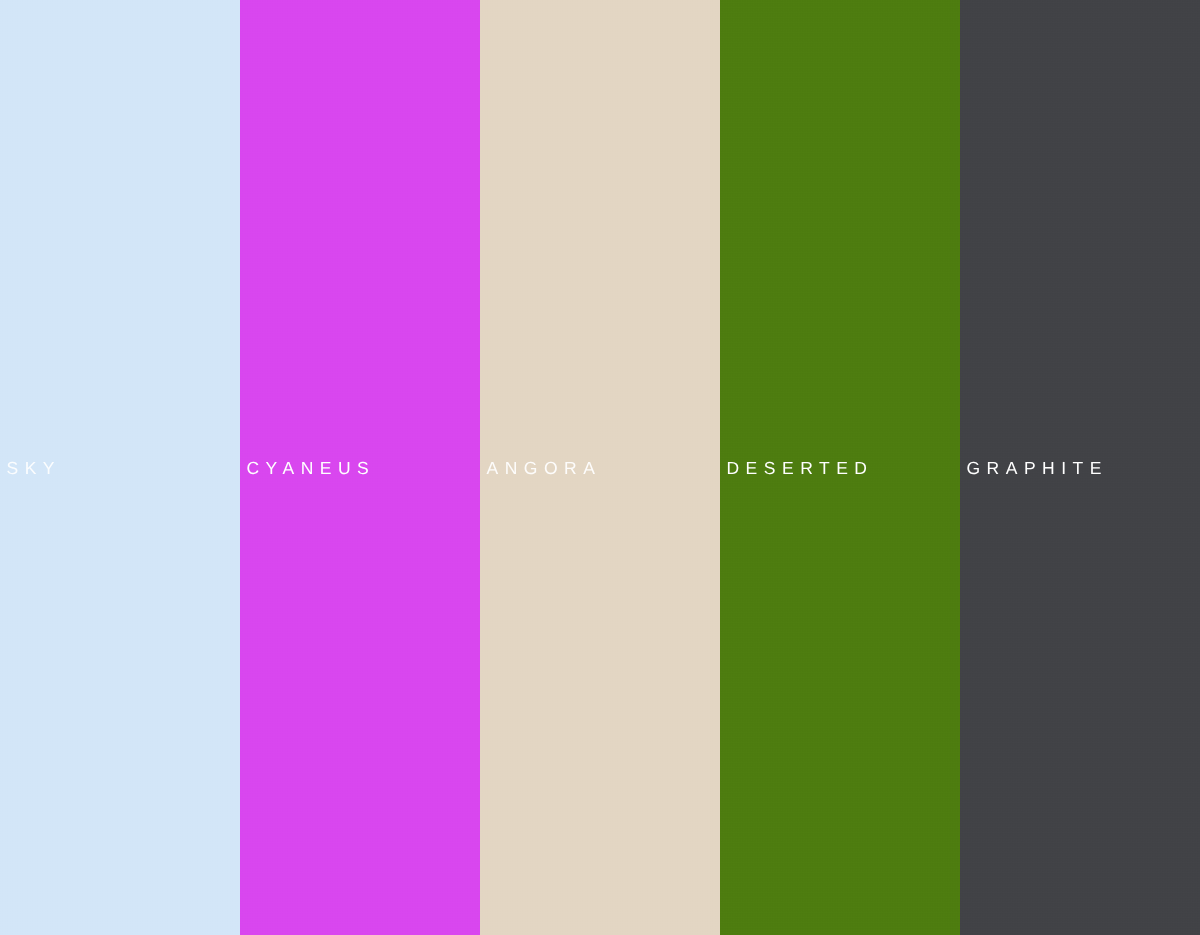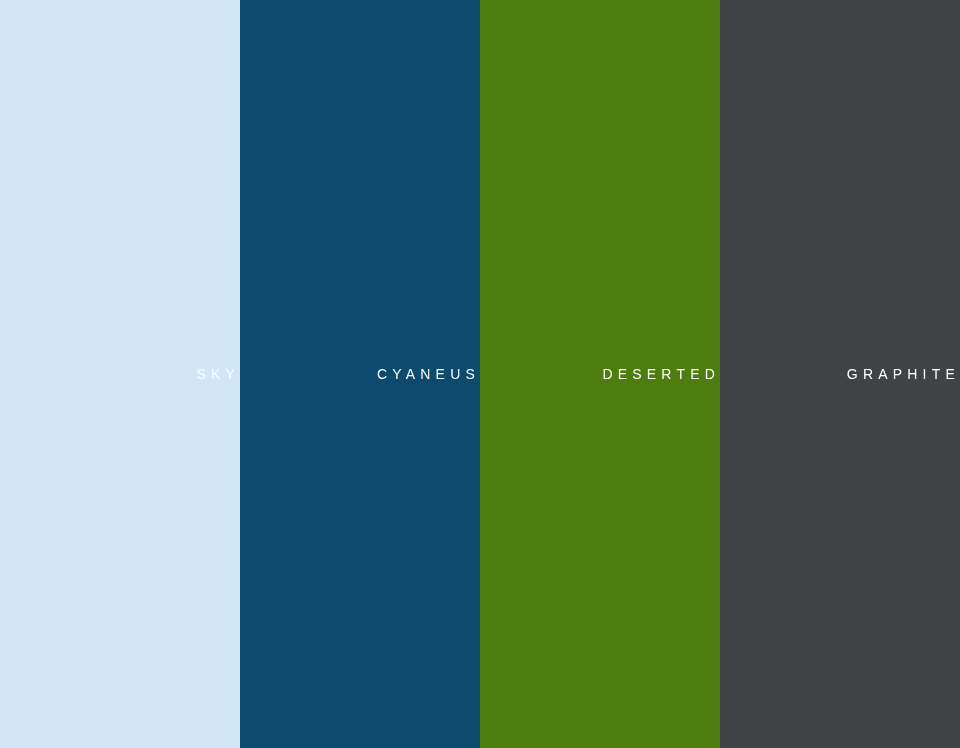--- a/index.html
+++ b/index.html
@@ -23,21 +23,21 @@
     flex-direction: row;
     align-items: stretch;
   }
 
   .swatch {
     position: relative;
     flex: 1 1 0;
     height: 100%;
     display: flex;
     align-items: center;
-    justify-content: flex-end;
+    justify-content: flex-start;
     overflow: hidden;
   }
 
   
   .swatch::after {
     content: "";
     position: absolute;
     inset: 0;
     pointer-events: none;
     opacity: 0.26;
@@ -75,24 +75,27 @@
 </style>
 </head>
 <body>
 
 <div id="palette">
 
   <div class="swatch" style="background-color: rgb(211, 230, 248);">
     <span class="swatch-label" style="color: rgb(255, 255, 255); opacity: 0.92;">SKY</span>
   </div>
 
-  <div class="swatch" style="background-color: #0c4a6e;">
+  <div class="swatch" style="background-color: #d946ef;">
     <span class="swatch-label" style="color: rgb(255, 255, 255); opacity: 1;">CYANEUS</span>
   </div>
 
+  <div class="swatch" style="background-color: rgb(227, 214, 195);">
+    <span class="swatch-label" style="color: rgb(255, 255, 255); opacity: 0.95;">ANGORA</span>
+  </div>
 
   <div class="swatch" style="background-color: #4d7c0f;">
     <span class="swatch-label" style="color: rgb(255, 255, 255); opacity: 1;">DESERTED</span>
   </div>
 
   <div class="swatch" style="background-color: rgb(65, 66, 70);">
     <span class="swatch-label" style="color: rgb(255, 255, 255); opacity: 1;">GRAPHITE</span>
   </div>
 
 </div>

